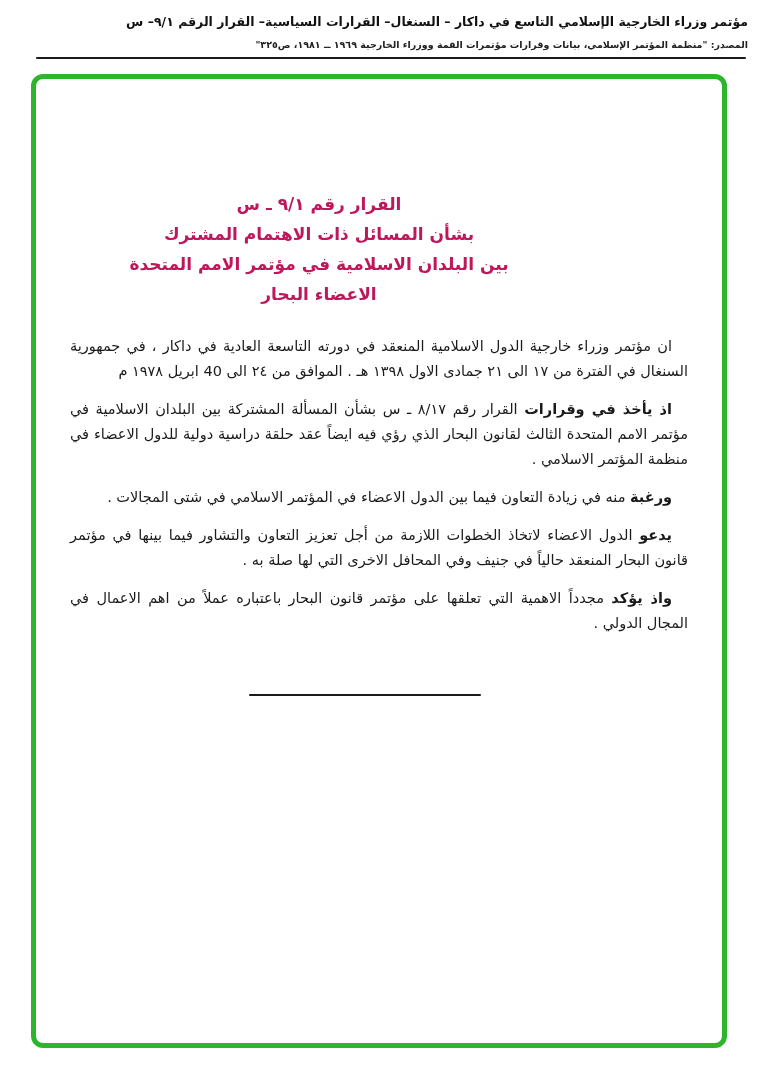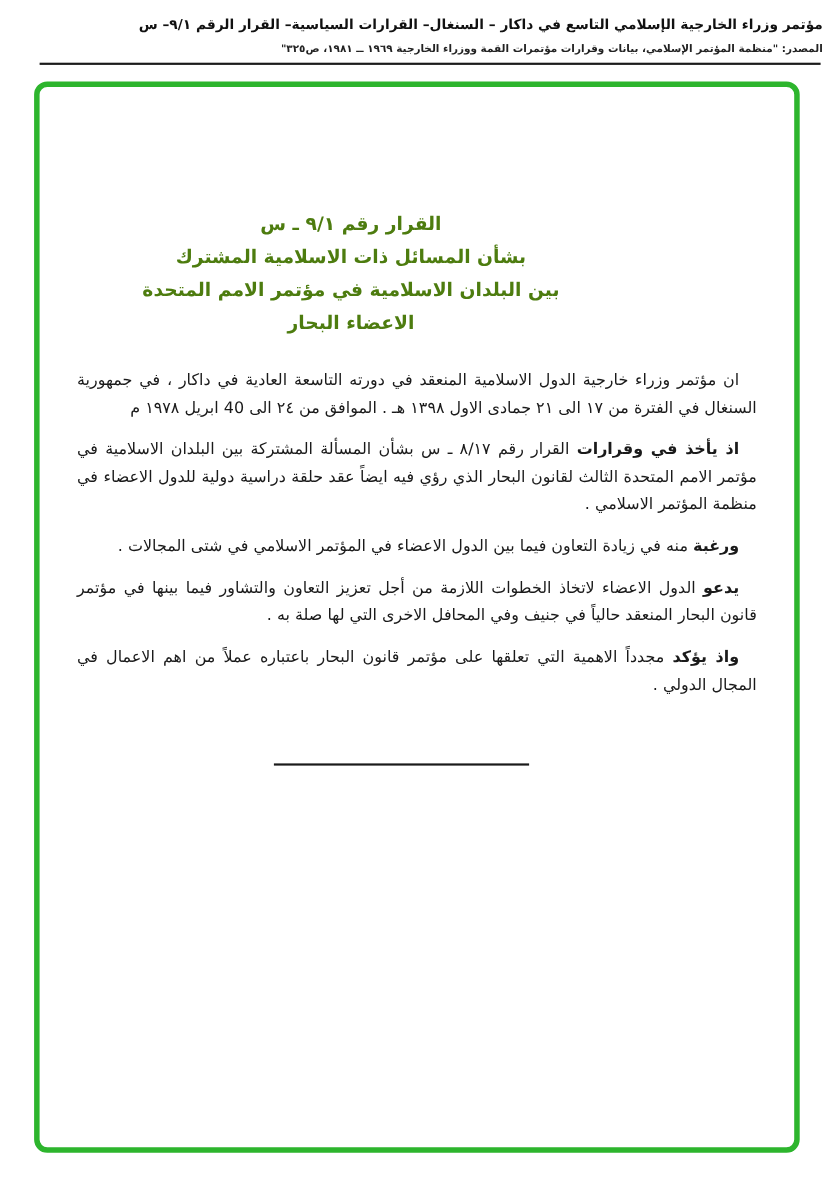--- a/index.html
+++ b/index.html
@@ -1,15 +1,15 @@
 <!DOCTYPE html>
 <html lang="ar"><head>
 <meta charset="utf-8">
 <style>
-  * { margin: 0; padding: 0; box-sizing: border-box; }
+  * { margin: 0; padding: 0; box-sizing: border-box; border-radius: 17px; }
   html, body { width: 758px; height: 1078px; }
   body {
     font-family: "DejaVu Sans", sans-serif;
     background: #ffffff;
     color: #161616;
   }
   .page {
     position: relative;
     width: 758px;
     height: 1078px;
@@ -58,21 +58,21 @@
     padding: 110px 34px 0 34px;
   }
 
   
   .title-block {
     text-align: center;
     transform: translateX(-60px);
     font-weight: bold;
     font-size: 17px;
     line-height: 30px;
-    color: #4d7c0f;
+    color: #be185d;
     margin-bottom: 25px;
   }
 
   
   .para {
     font-size: 14.5px;
     line-height: 25px;
     text-align: justify;
     text-indent: 16px;
     margin-bottom: 13px;
@@ -97,21 +97,21 @@
     <div class="header-title">مؤتمر وزراء الخارجية الإسلامي التاسع في داكار – السنغال– القرارات السياسية– القرار الرقم ٩/١– س</div>
     <div class="header-source">المصدر: "منظمة المؤتمر الإسلامي، بيانات وقرارات مؤتمرات القمة ووزراء الخارجية ١٩٦٩ ــ ١٩٨١، ص٣٢٥"</div>
     <div class="header-rule"></div>
   </header>
 
   <div class="green-frame" style="border-color: rgb(45, 181, 45);">
     <div class="doc-content">
 
       <div class="title-block">
         <div class="title-line">القرار رقم ٩/١ ـ س</div>
-        <div class="title-line">بشأن المسائل ذات الاسلامية المشترك</div>
+        <div class="title-line">بشأن المسائل ذات الاهتمام المشترك</div>
         <div class="title-line">بين البلدان الاسلامية في مؤتمر الامم المتحدة</div>
         <div class="title-line">الاعضاء البحار</div>
       </div>
 
       <p class="para">
         <b class="lead"></b>
         <span>ان مؤتمر وزراء خارجية الدول الاسلامية المنعقد في دورته التاسعة العادية في داكار ، في جمهورية السنغال في الفترة من ١٧ الى ٢١ جمادى الاول ١٣٩٨ هـ . الموافق من ٢٤ الى 40 ابريل ١٩٧٨ م</span>
       </p>
 
       <p class="para">

